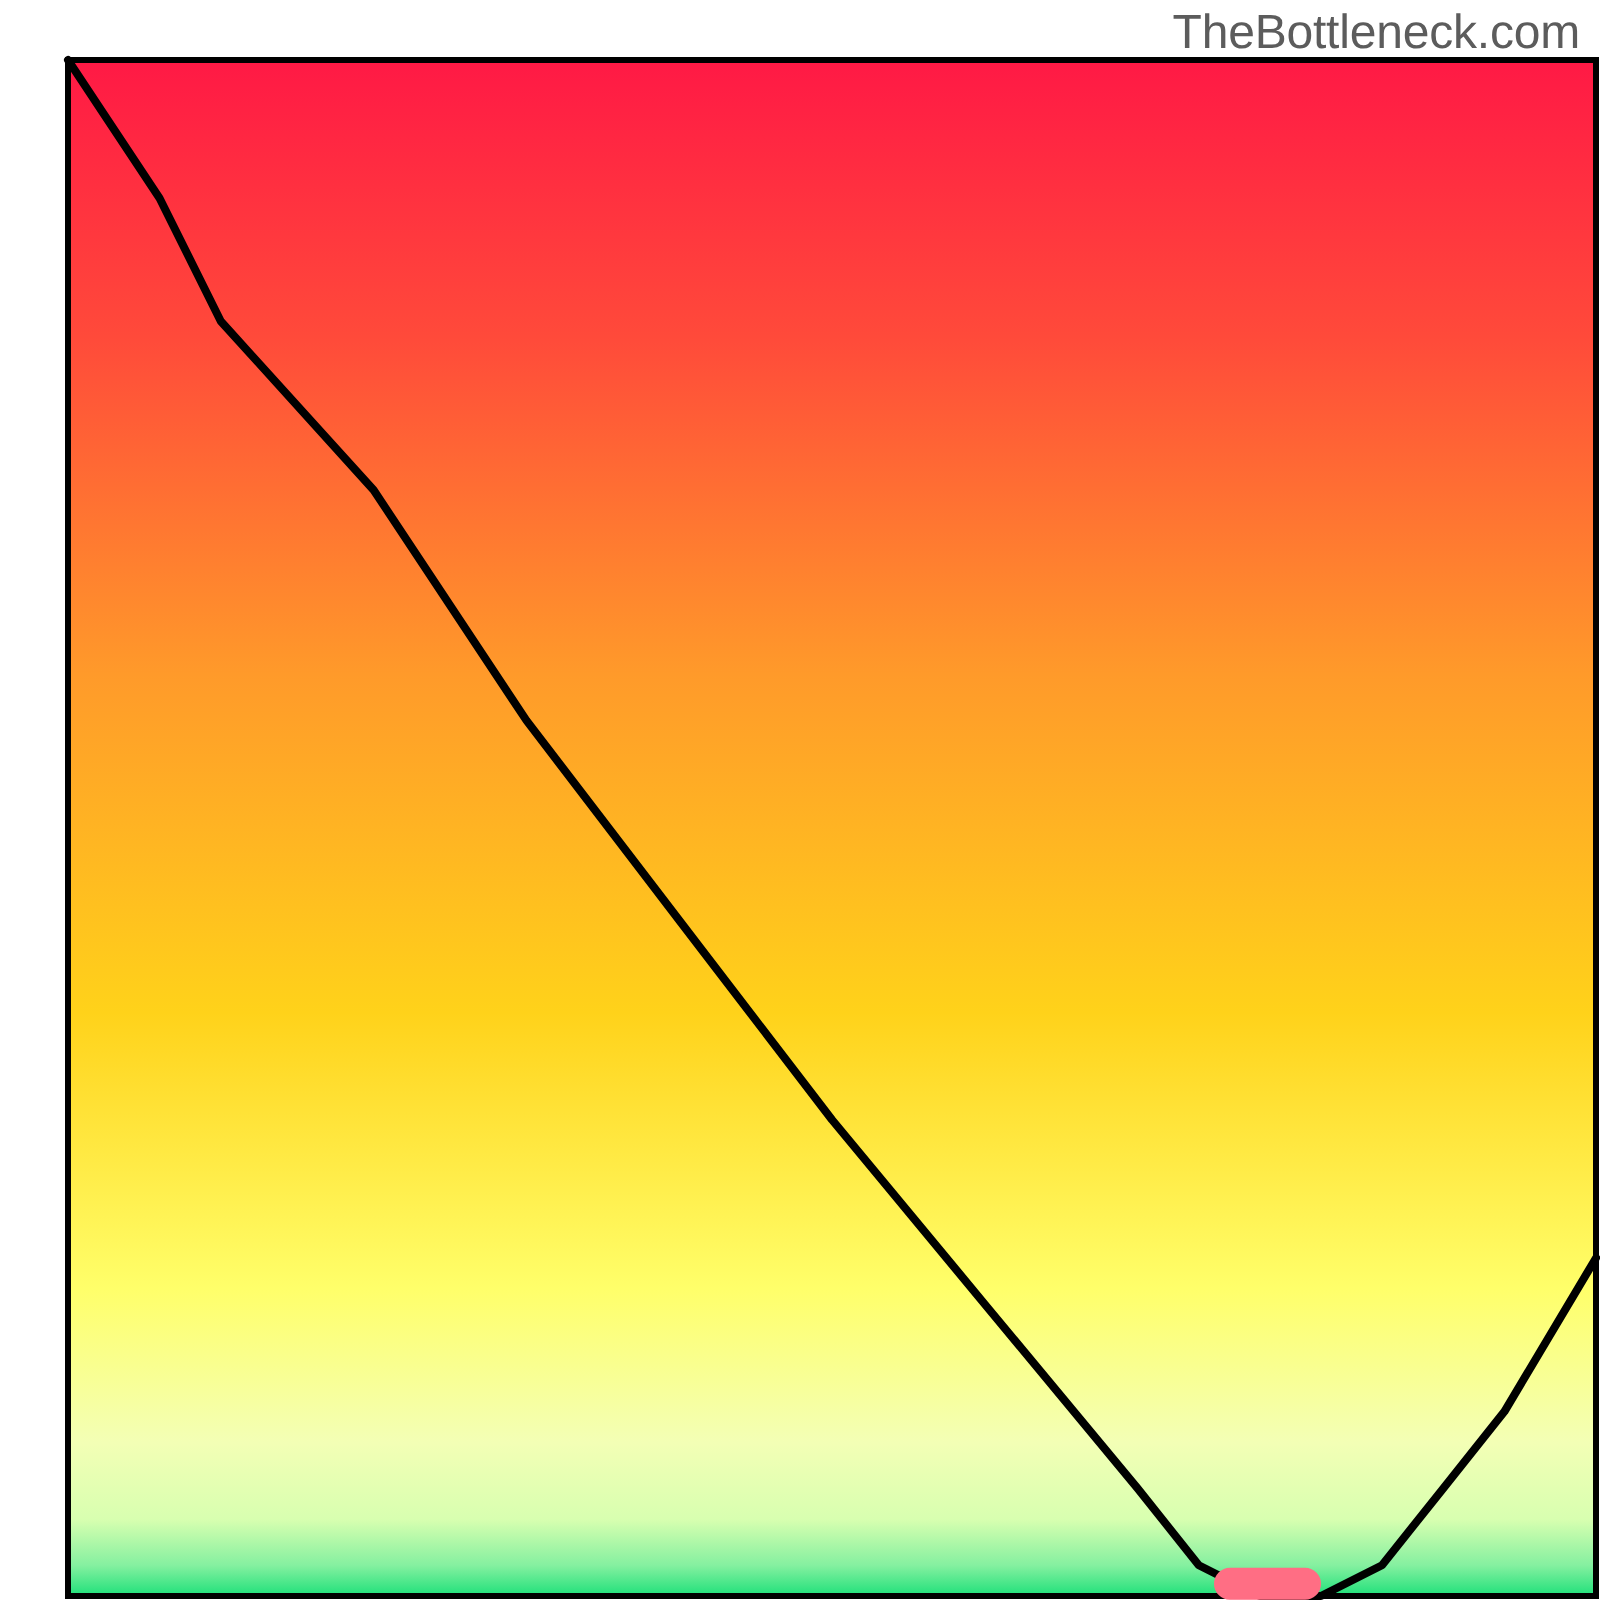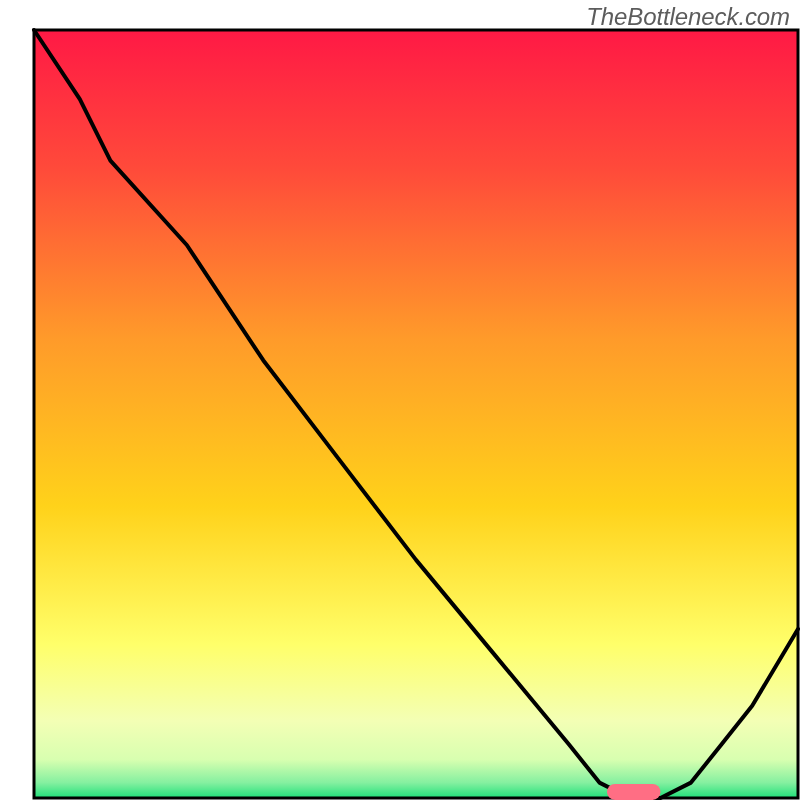--- a/index.html
+++ b/index.html
@@ -9,21 +9,20 @@
     height: 800px;
     overflow: hidden;
     font-family: Arial, Helvetica, sans-serif;
     background: #fff;
   }
   .canvas {
     position: relative;
     width: 800px;
     height: 800px;
     background: #fff;
-    font-style: italic;
   }
   .watermark {
     position: absolute;
     top: 3px;
     right: 10px;
     color: #5c5c5c;
     font-size: 24px;
     font-weight: 500;
     letter-spacing: -0.1px;
   }

